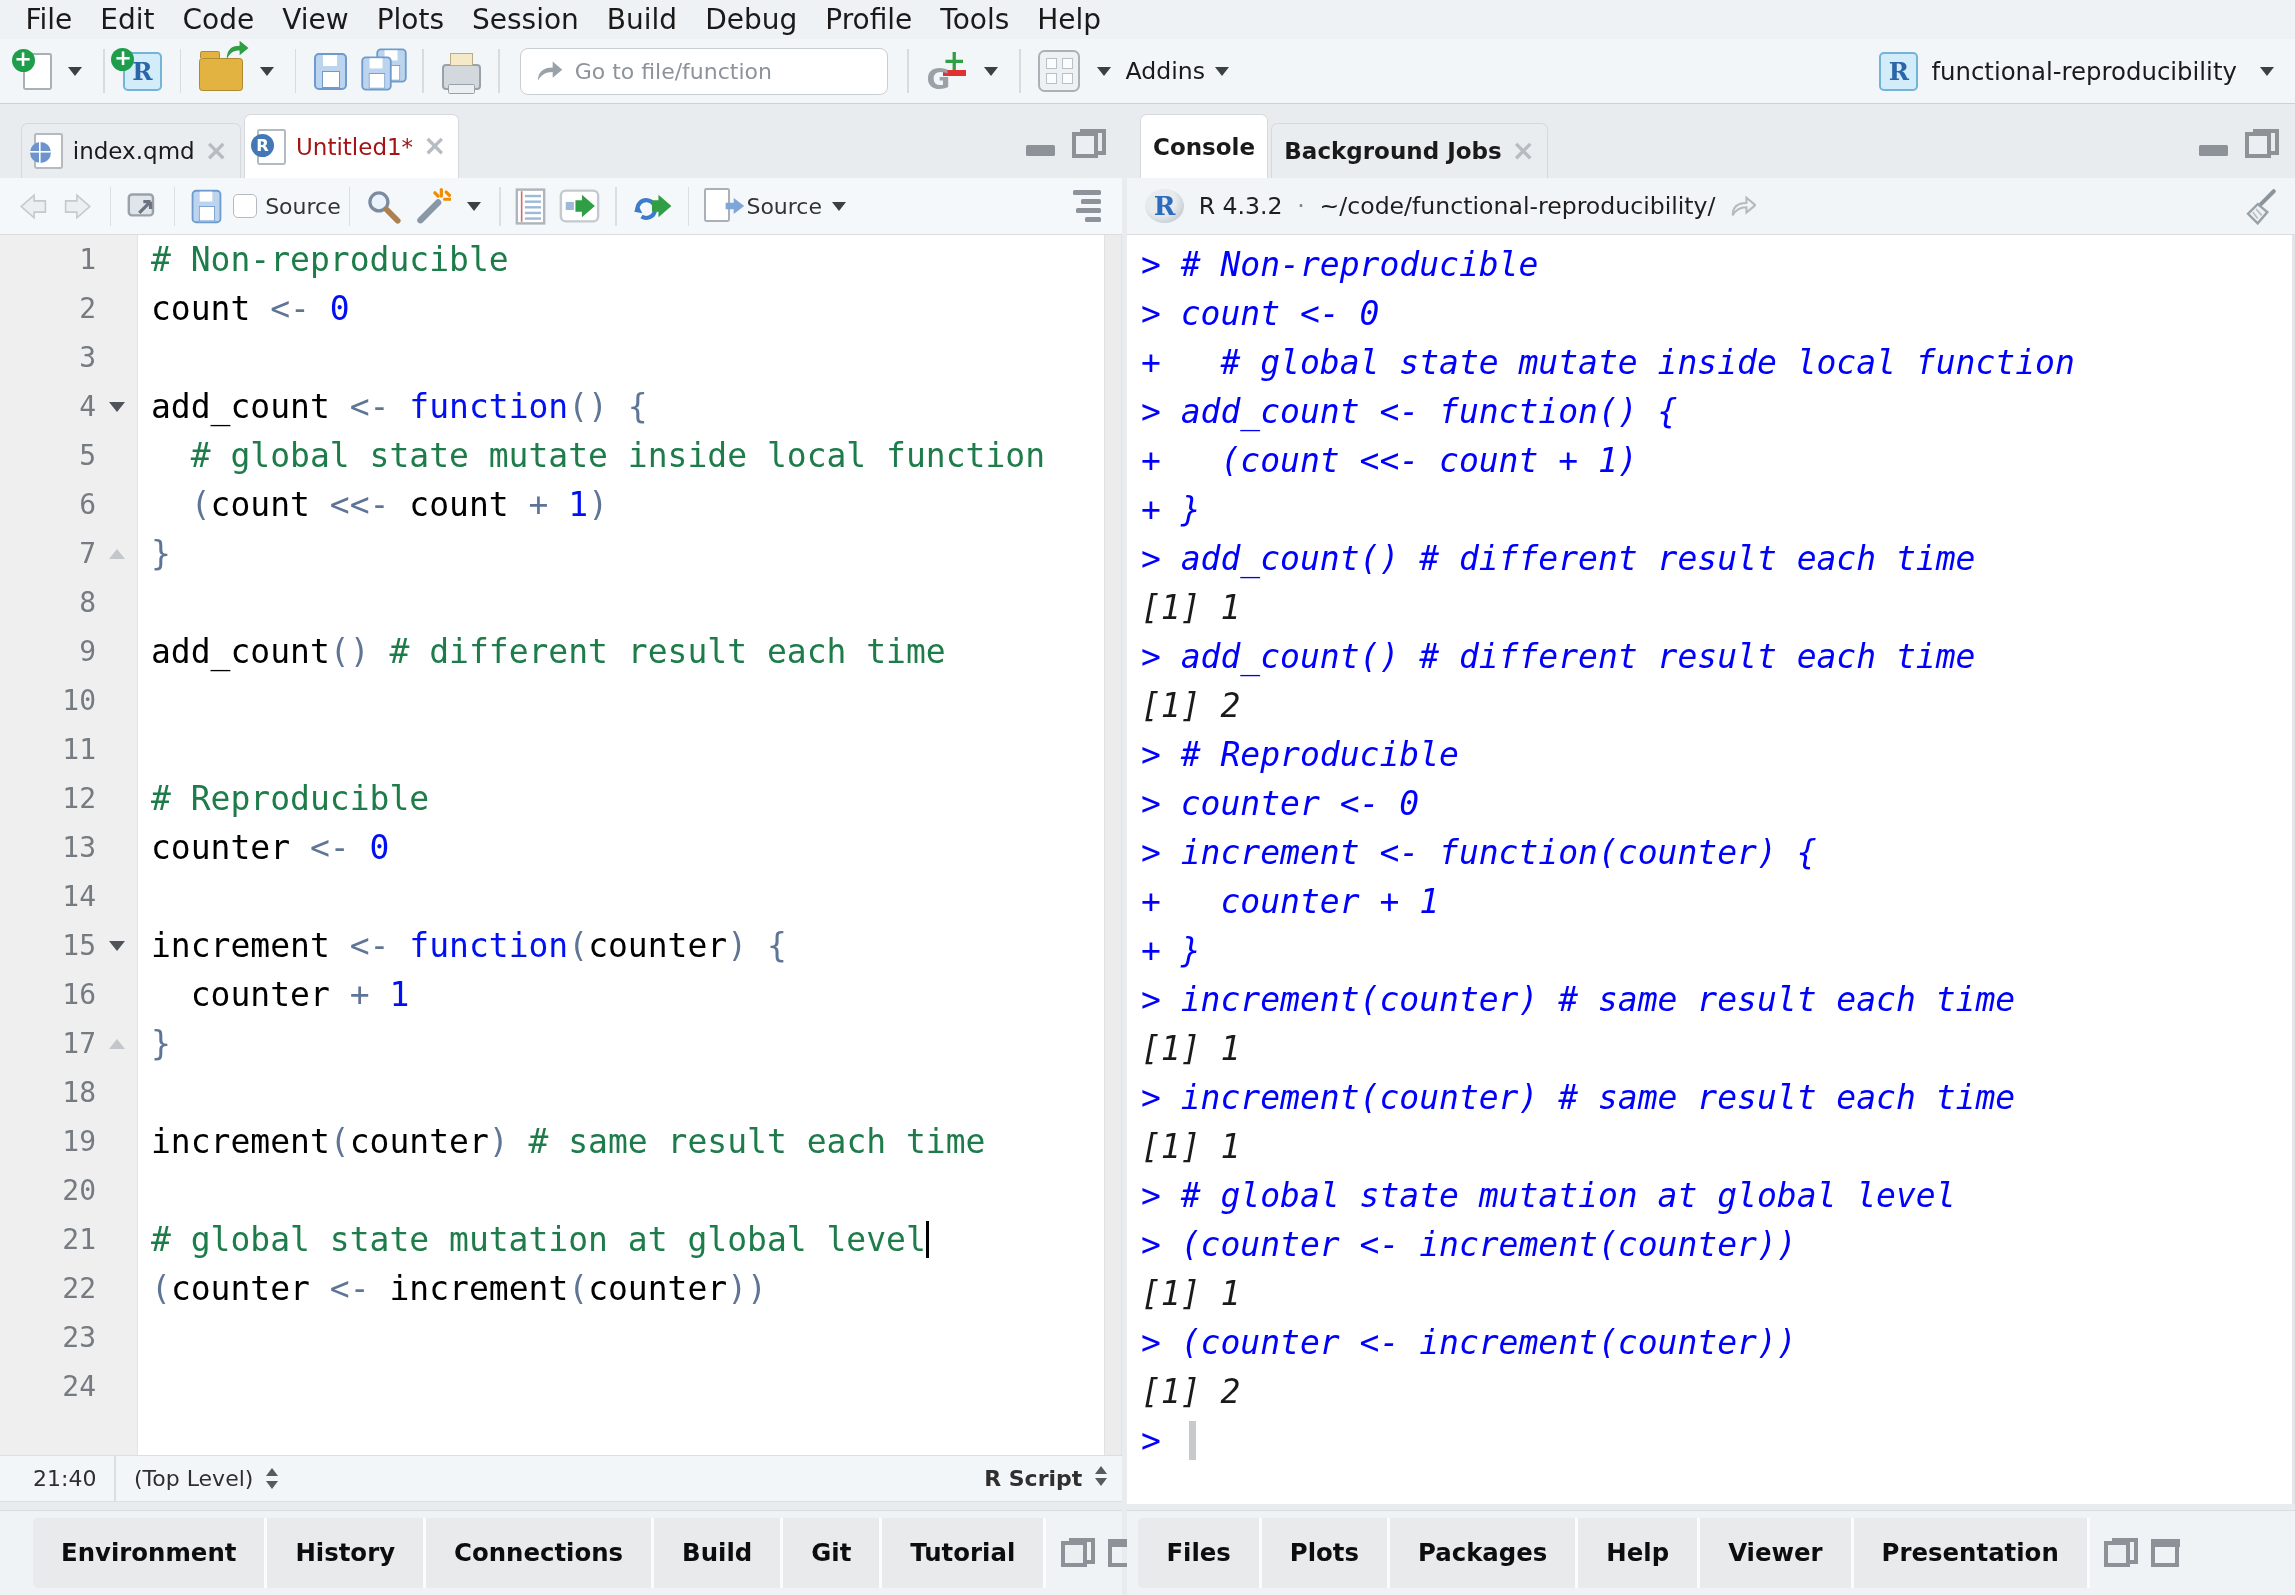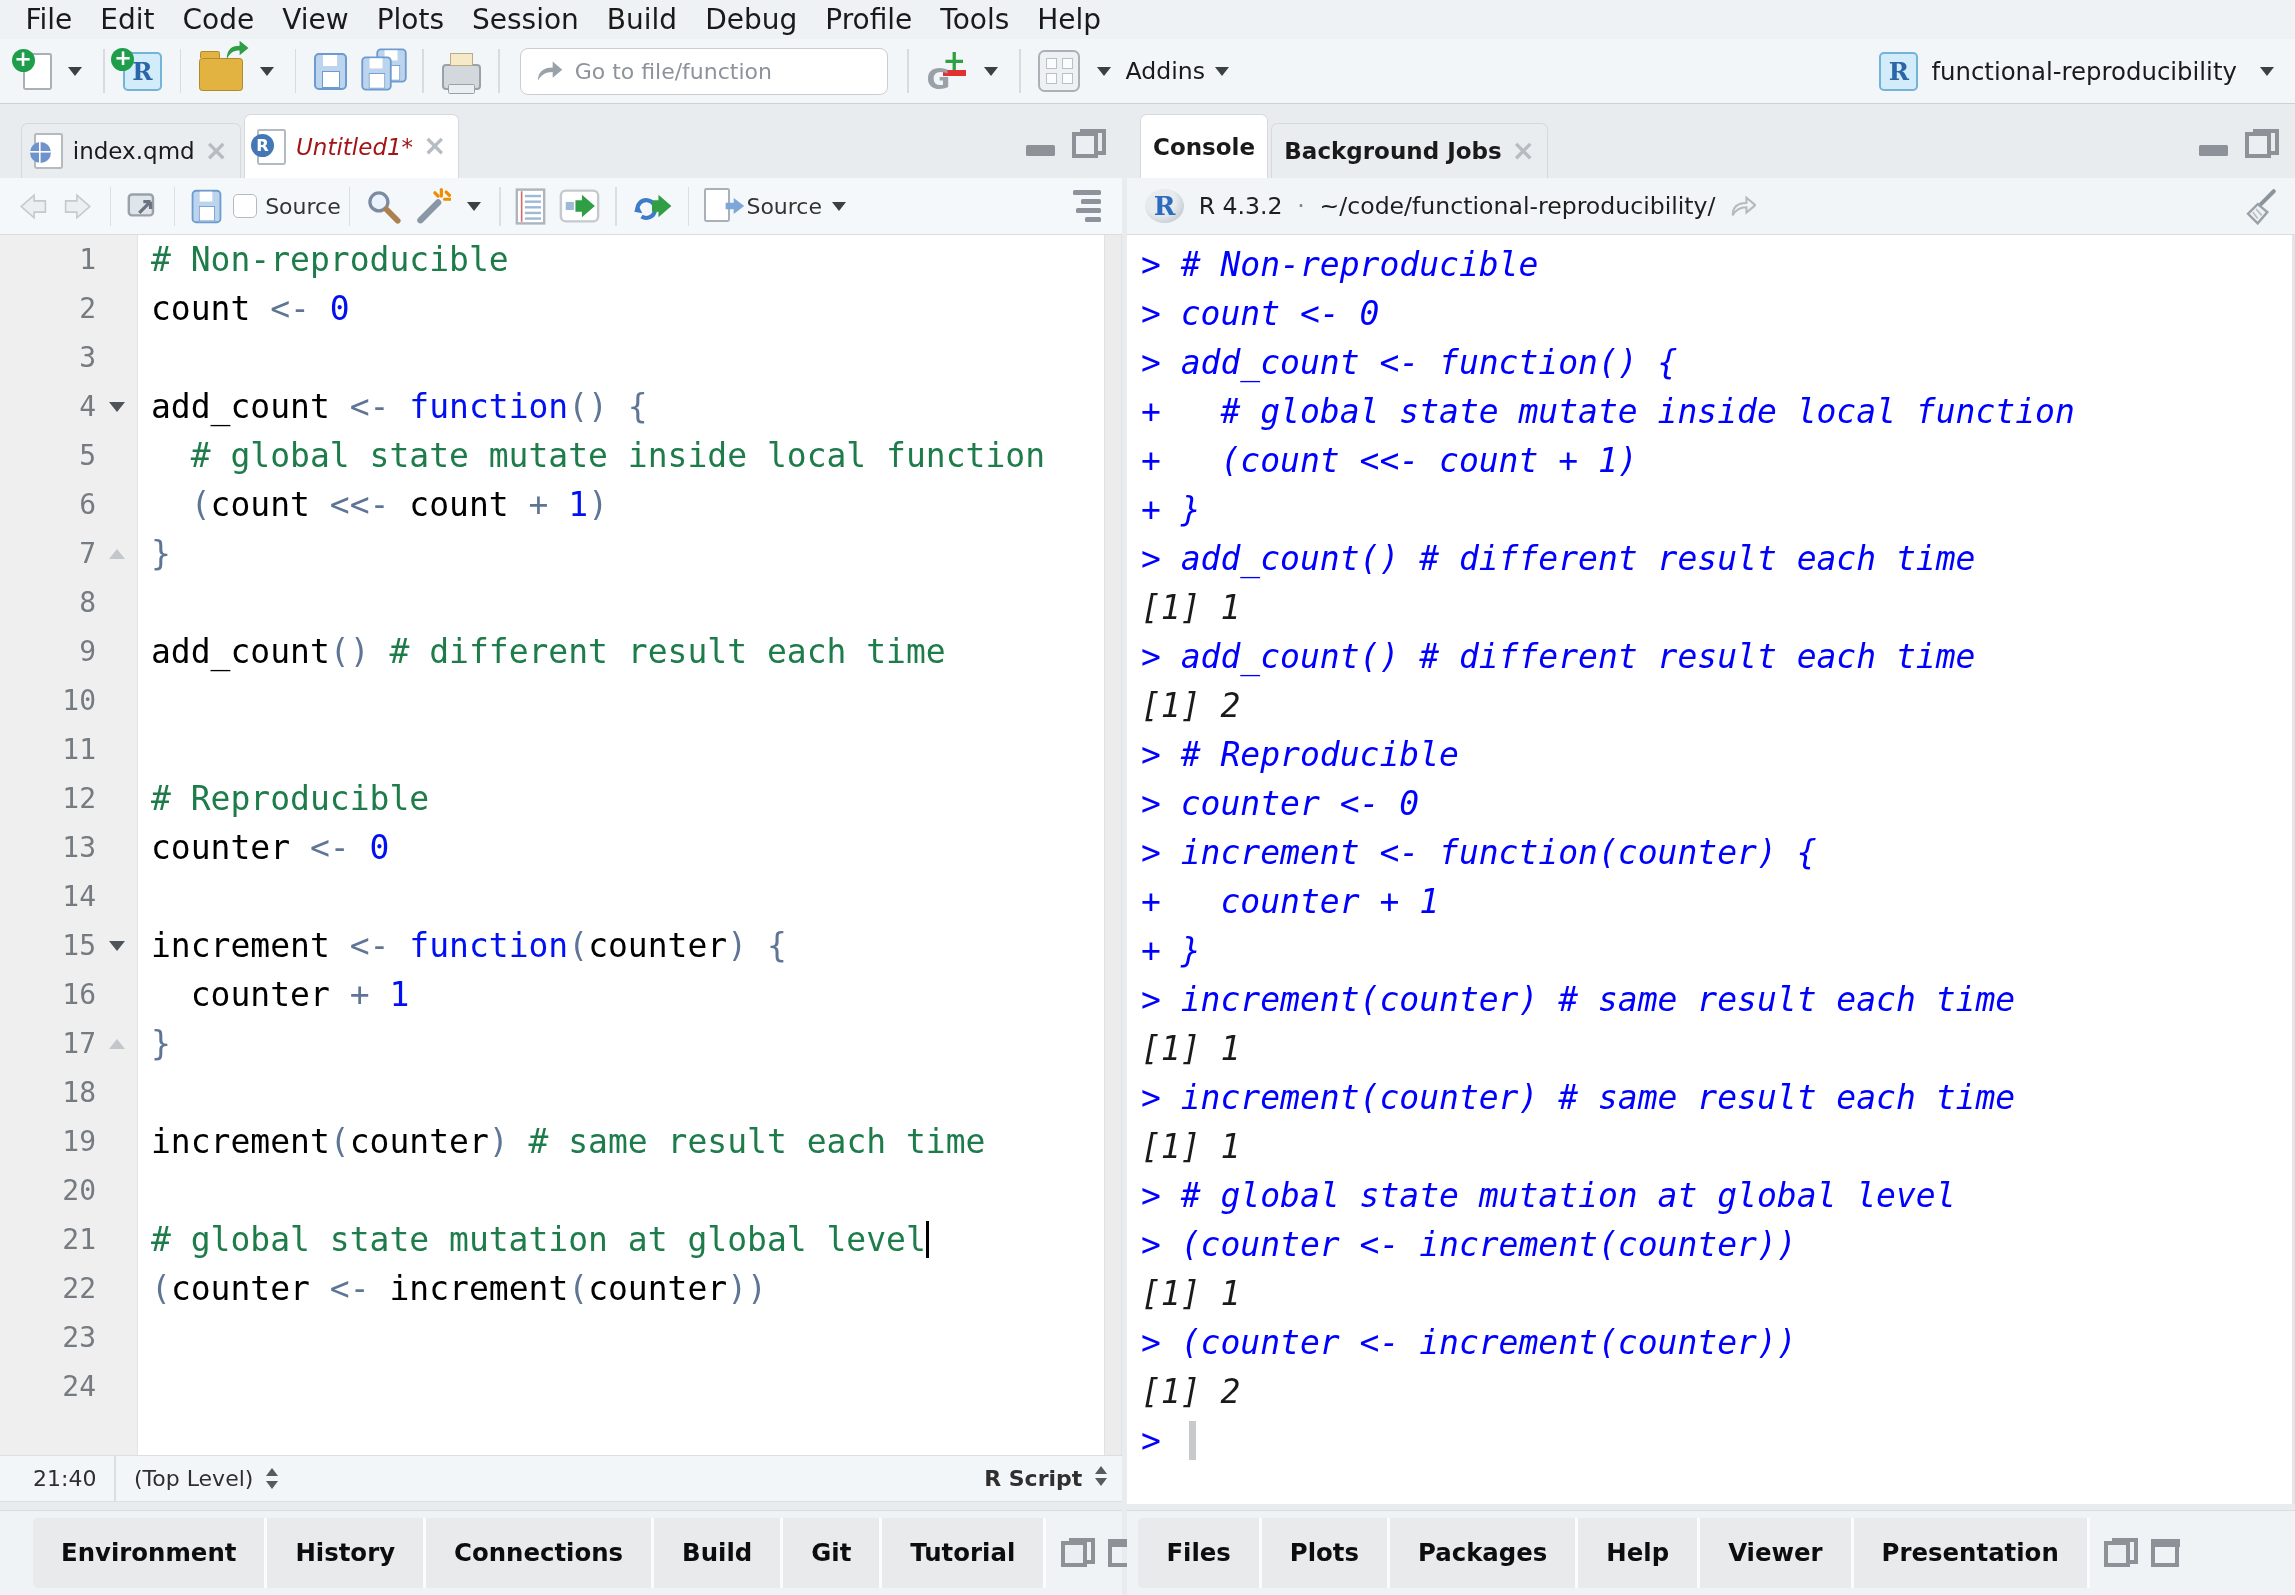--- a/index.html
+++ b/index.html
@@ -47,21 +47,21 @@
 
   
   .pane { position:absolute; top:108px; bottom:0; }
   #left-pane { left:0; width:1122px; }
   #right-pane { left:1127px; right:0; }
 
   .tabbar { position:absolute; top:0; left:0; right:0; height:70px; display:flex; align-items:flex-end; padding-left:21px; }
   .tab { height:55px; display:flex; align-items:center; gap:9.8px; padding:0 12px; font-size:23px; background:#e9edf0; border:1.6px solid #d5d9dd; border-bottom:none; border-radius:6.5px 6.5px 0 0; margin-right:3.3px; position:relative; }
   .tab.active { background:#ffffff; height:64px; z-index:2; }
   .tab .close { color:#b6bcc2; font-size:28px; font-weight:bold; line-height:24.4px; }
-  .tab.modified .tab-label { color:#a31515;font-style:italic; }
+  .tab.modified .tab-label { color:#a31515; }
   .ctab .tab-label { font-weight:bold; }
 
   .ic-quarto { display:block; width:29px; height:36px; background:#fff; border:2.4px solid #b3bac0; border-radius:2.4px; position:relative; }
   .q-circle { position:absolute; left:-6.5px; top:6.5px; width:21px; height:21px; border-radius:50%; background:#6f94cc;
      background-image:linear-gradient(#fff,#fff),linear-gradient(#fff,#fff); background-size:1.6px 100%,100% 1.6px; background-position:center,center; background-repeat:no-repeat; }
   .ic-rdoc { display:block; width:29px; height:36px; background:#fff; border:2.4px solid #b3bac0; border-radius:2.4px; position:relative; }
   .r-badge { position:absolute; left:-8.1px; top:3.3px; width:23px; height:23px; border-radius:50%; background:#4477b6; color:#fff; font-size:16.3px; font-weight:bold; text-align:center; line-height:23px; }
 
   .winbtns { position:absolute; right:16.3px; top:21px; display:flex; gap:16.3px; align-items:flex-end; }
   .ic-win-min { width:29px; height:26px; position:relative; }
@@ -494,22 +494,22 @@
           <line x1="16" y1="30" x2="22" y2="38"></line>
           <line x1="20" y1="26" x2="27" y2="34"></line>
         </g>
       </svg>
   </div>
 
   <div id="console-body">
     <div id="console-lines">
         <div class="cline"><span class="in">&gt; # Non-reproducible</span></div>
         <div class="cline"><span class="in">&gt; count &lt;- 0</span></div>
+        <div class="cline"><span class="in">+   # global state mutate inside local function</span></div>
         <div class="cline"><span class="in">&gt; add_count &lt;- function() {</span></div>
-        <div class="cline"><span class="in">+   # global state mutate inside local function</span></div>
         <div class="cline"><span class="in">+   (count &lt;&lt;- count + 1)</span></div>
         <div class="cline"><span class="in">+ }</span></div>
         <div class="cline"><span class="in">&gt; add_count() # different result each time</span></div>
         <div class="cline"><span class="out">[1] 1</span></div>
         <div class="cline"><span class="in">&gt; add_count() # different result each time</span></div>
         <div class="cline"><span class="out">[1] 2</span></div>
         <div class="cline"><span class="in">&gt; # Reproducible</span></div>
         <div class="cline"><span class="in">&gt; counter &lt;- 0</span></div>
         <div class="cline"><span class="in">&gt; increment &lt;- function(counter) {</span></div>
         <div class="cline"><span class="in">+   counter + 1</span></div>

